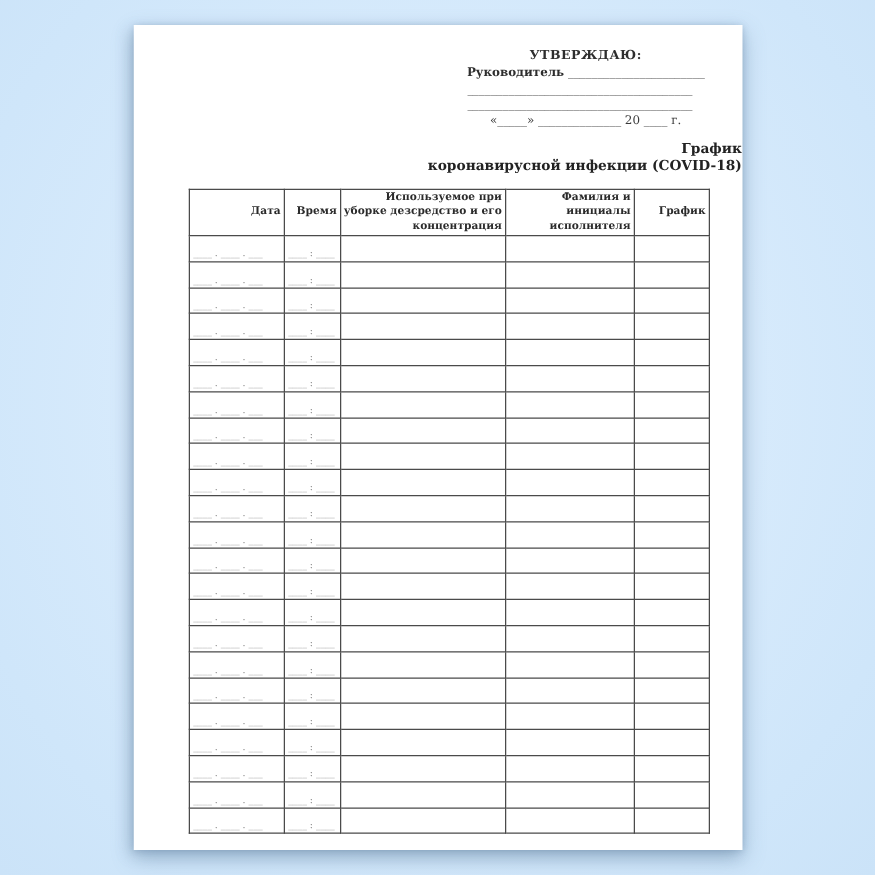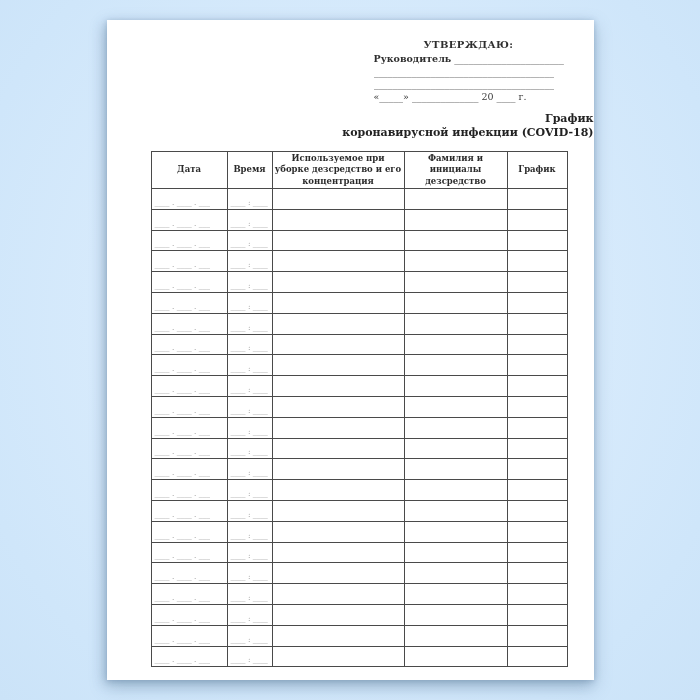--- a/index.html
+++ b/index.html
@@ -32,21 +32,21 @@
     letter-spacing: 0.4px;
     margin-bottom: 3px;
   }
   .approval-line {
     line-height: 12.5px;
     white-space: nowrap;
     overflow: hidden;
     color: #3a3a3a;
   }
   .approval-line .lbl { font-weight: bold; color: #2e2e2e; }
-  .approval-date { text-align: left; }
+  .approval-date { text-align: center; }
   
   .doc-title {
     margin-top: 9px;
     text-align: right;
     font-weight: bold;
     font-size: 11px;
     line-height: 13.5px;
     color: #222222;
   }
   
@@ -58,21 +58,21 @@
   }
   table.schedule th, table.schedule td {
     border: 1px solid #4a4a4a;
   }
   table.schedule th {
     font-weight: bold;
     font-size: 8.5px;
     line-height: 1.3;
     height: 34px;
     padding: 1px 2px;
-    text-align: center;
+    text-align: right;
     vertical-align: middle;
     color: #2b2b2b;
   }
   table.schedule td {
     height: 17.8px;
     font-size: 7.5px;
     color: #8d8d8d;
     text-align: left;
     vertical-align: bottom;
     padding: 0 1px 2px 3px;
@@ -109,21 +109,21 @@
         <col class="col-time">
         <col class="col-agent">
         <col class="col-name">
         <col class="col-sign">
     </colgroup>
     <thead>
       <tr>
         <th>Дата</th>
         <th>Время</th>
         <th>Используемое при уборке дезсредство и его концентрация</th>
-        <th>Фамилия и инициалы дезсредство</th>
+        <th>Фамилия и инициалы исполнителя</th>
         <th>График</th>
       </tr>
     </thead>
     <tbody>
         <tr>
           <td>____ . ____ . ___</td>
           <td>____ : ____</td>
           <td></td>
           <td></td>
           <td></td>

